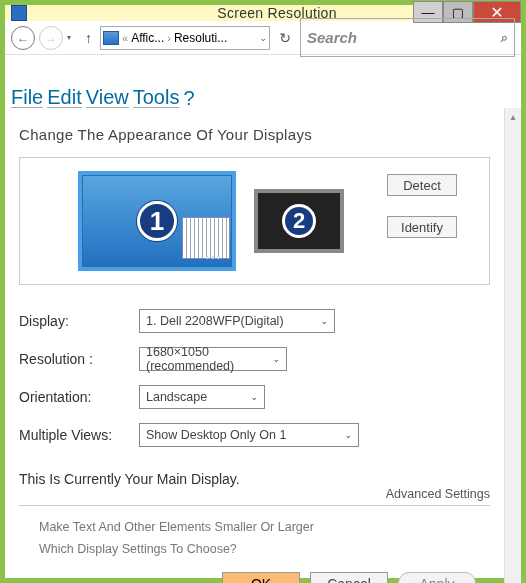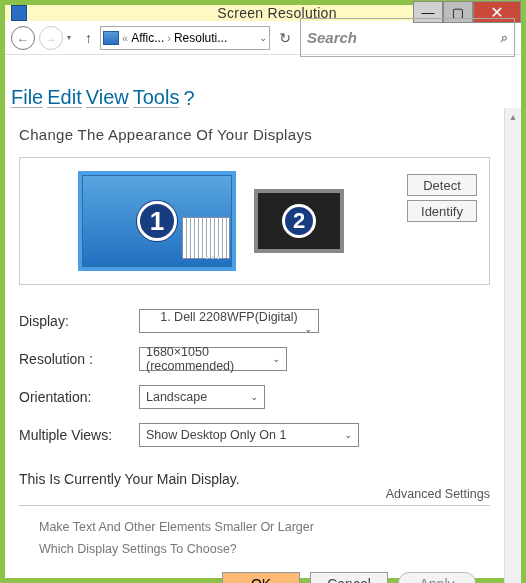--- a/index.html
+++ b/index.html
@@ -41,28 +41,28 @@
   
   .preview { height: 128px; border: 1px solid #ccc; display: flex; align-items: center; padding: 0 18px; gap: 14px; margin-bottom: 24px; position: relative; }
   .monitors { display: flex; align-items: center; gap: 18px; margin-left: 40px; }
   .monitor { position: relative; cursor: pointer; }
   .m1 { width: 158px; height: 100px; border: 4px solid #4aa0e8; background: linear-gradient(#5aa6e0,#2070c0); box-shadow: 0 0 0 1px #2a6ea4 inset; display:flex; align-items:center; justify-content:center; }
   .m1-side { position:absolute; left:100px; top:42px; width:48px; height:42px; background:repeating-linear-gradient(90deg,#fff,#fff 3px,#9ab 3px,#9ab 4px),repeating-linear-gradient(0deg,#fff,#fff 3px,#9ab 3px,#9ab 4px); border:1px solid #88a; }
   .m1-dots { position:absolute; bottom:4px; right:10px; color:#cde; font-size:10px; letter-spacing:2px; }
   .m1 .num { width:40px; height:40px; border-radius:50%; background:#183c80; color:#fff; display:flex; align-items:center; justify-content:center; font-size:26px; font-weight:bold; border: 3px solid #fff; box-shadow:0 0 0 1px #183c80; }
   .m2 { width: 90px; height: 64px; border: 4px solid #888; background: #222; display:flex; align-items:center; justify-content:center; }
   .m2 .num { width:34px; height:34px; border-radius:50%; background:#183c80; color:#fff; display:flex; align-items:center; justify-content:center; font-size:22px; font-weight:bold; border: 3px solid #fff; }
-  .side-btns { position: absolute; right: 12px; top: 16px; display: flex; flex-direction: column; gap: 4px; }
+  .side-btns { position: absolute; right: 32px; top: 16px; display: flex; flex-direction: column; gap: 20px; }
   .side-btn { width: 70px; height: 22px; border: 1px solid #999; background: #f5f5f5; font-size: 13px; cursor: pointer; display:flex; align-items:center; justify-content:center; }
   
   .form { display: grid; grid-template-columns: 120px 1fr; row-gap: 14px; align-items: center; font-size: 14px; }
   .form label { color: #333; }
   .selectbox { height: 24px; border: 1px solid #888; background: #fff; display: flex; align-items: center; padding: 0 6px; font-size: 12.5px; cursor: pointer; position: relative; }
   .selectbox .caret { margin-left: auto; font-size: 9px; }
-  .sb-display { width: 180px; flex-direction: column; }
+  .sb-display { width: 196px; }
   .sb-res { width: 148px; }
   .sb-orient { width: 126px; }
   .sb-multi { width: 220px; }
   .main-disp-row { margin-top: 24px; display: flex; align-items: baseline; border-bottom: 1.5px solid #ccc; padding-bottom: 4px; flex-direction: column; }
   .main-disp-row .txt { font-size: 14px; color: #333; }
   .main-disp-row .adv { margin-left: auto; font-size: 12.5px; color: #555; cursor: pointer; }
   .links { margin-top: 14px; font-size: 12.5px; color: #777; }
   .links div { margin-bottom: 8px; cursor: pointer; margin-left: 20px; }
   
   .footer { display: flex; justify-content: flex-end; gap: 10px; padding: 8px 14px 8px 0; }

